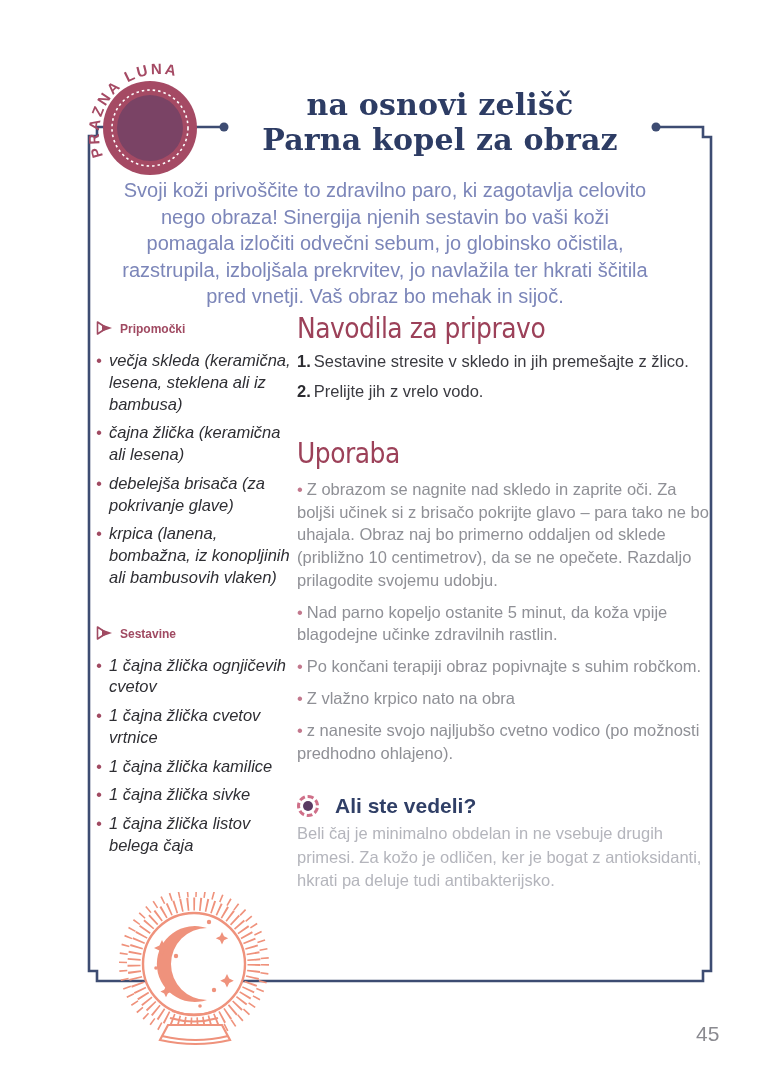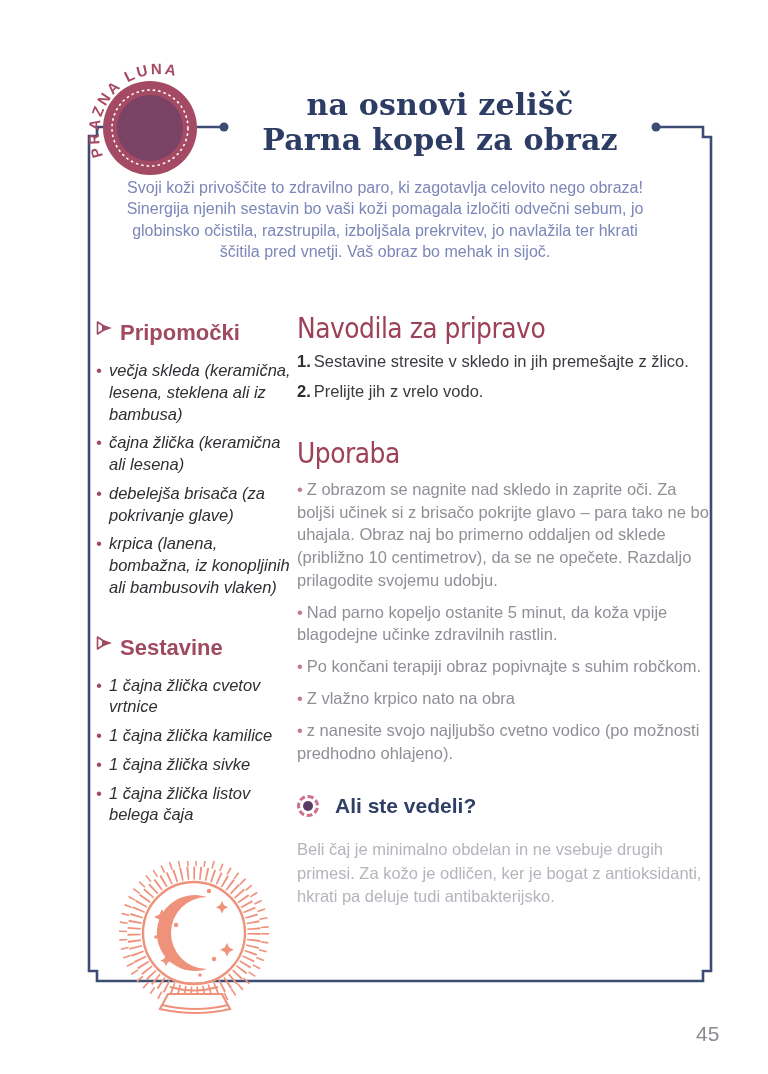--- a/index.html
+++ b/index.html
@@ -18,30 +18,30 @@
   .title {
     position:absolute; left:225px; top:88px; width:430px;
     text-align:center; color:#2d3c64;
     font-family:"DejaVu Serif", serif; font-weight:bold;
     font-size:30px; line-height:1.15; letter-spacing:0.2px;
   }
 
   
   .intro {
     position:absolute; left:118px; top:177px; width:534px;
-    text-align:center; color:#7c86b9; font-size:16px; line-height:1.33;
+    text-align:center; color:#7c86b9; font-size:20px; line-height:1.33;
   }
 
   
   .left-col  { position:absolute; left:96px;  top:320px; width:200px; }
   .right-col { position:absolute; left:297px; top:312px; width:416px; }
 
   .side-heading {
-    display:flex; align-items:flex-start; gap:6px;
-    color:#a04a62; font-weight:bold; font-size:22px;
+    display:flex; align-items:flex-end; gap:6px;
+    color:#a04a62; font-weight:bold; font-size:12px;
   }
   .side-list { list-style:none; margin-top:14px;font-style:italic; }
   .side-list li {
     position:relative; padding-left:13px; margin-bottom:7px;
     color:#2e2e33; font-size:16.5px; line-height:1.32;
   }
   .side-list li::before {
     content:"•"; position:absolute; left:0; top:0; color:#a04a62;
   }
   .sect-gap { margin-top:36px; }
@@ -64,21 +64,21 @@
   }
   .usage-item .dot { color:#c2788d; margin-right:4px; }
 
   .dyk { margin-top:30px; }
   .dyk-head { display:flex; align-items:center; gap:16px;
     color:#303f66; font-weight:bold; font-size:21px; }
   .dyk-icon { width:22px; height:22px; border:3px dashed #cf6f88;
     border-radius:50%; position:relative; flex:0 0 auto; }
   .dyk-icon::after { content:""; position:absolute; left:3px; top:3px;
     width:10px; height:10px; border-radius:50%; background:#5a3b63; }
-  .dyk-text { margin-top:20px; color:#b4b5bc; font-size:16.5px; line-height:1.42; }
+  .dyk-text { margin-top:4px; color:#b4b5bc; font-size:16.5px; line-height:1.42; }
 
   .page-num {
     position:absolute; left:696px; top:1022px;
     color:#8a8a90; font-size:21px;
   }
 </style>
 </head>
 <body>
 
 <svg class="frame-svg" viewBox="0 0 768 1074">
@@ -123,20 +123,21 @@
   </ul>
 
   <div class="side-heading sect-gap">
     <svg width="18" height="16" viewBox="0 0 18 16">
       <path d="M1.5 2 L10.5 8 L1.5 14 Z" fill="none" stroke="#a04a62" stroke-width="1.6" stroke-linejoin="round"></path>
       <path d="M6 4.5 L16 8 L6 11.5 Z" fill="#a04a62"></path>
     </svg>
     <span>Sestavine</span>
   </div>
   <ul class="side-list">
+    <li>1 čajna žlička ognjičevih cvetov</li>
     <li>1 čajna žlička cvetov vrtnice</li>
     <li>1 čajna žlička kamilice</li>
     <li>1 čajna žlička sivke</li>
     <li>1 čajna žlička listov belega čaja</li>
   </ul>
 
   
   <svg class="crystal" viewBox="0 0 172 170">
     <g stroke="#ef927c" fill="none">
       <circle cx="84" cy="72" r="60" stroke-width="13" stroke-dasharray="1.8 4.6"></circle>

